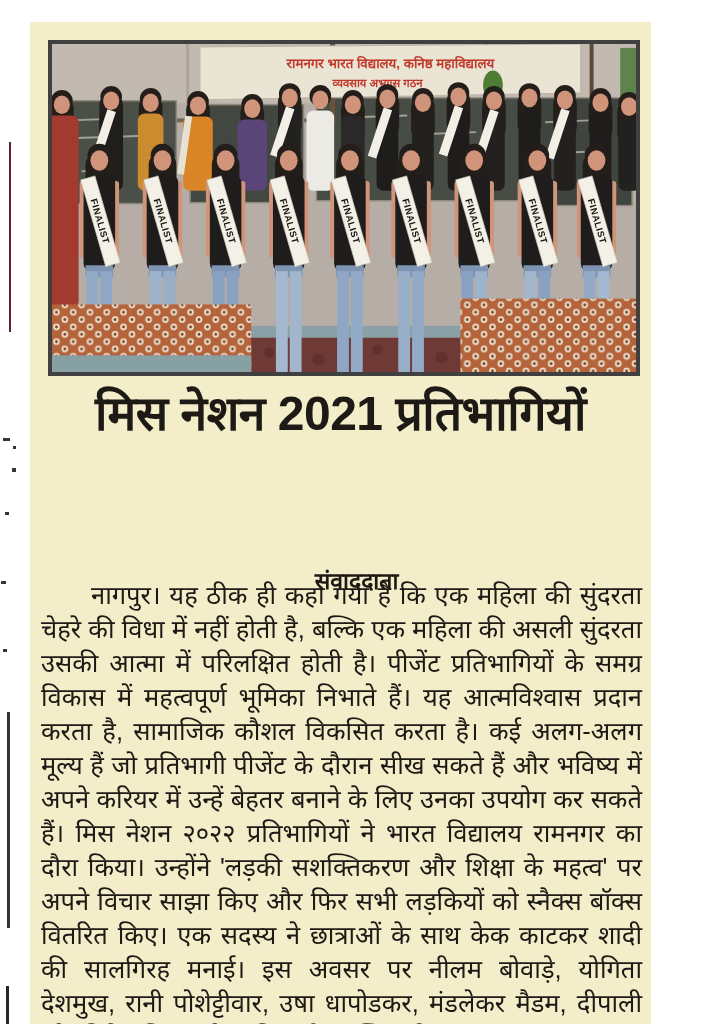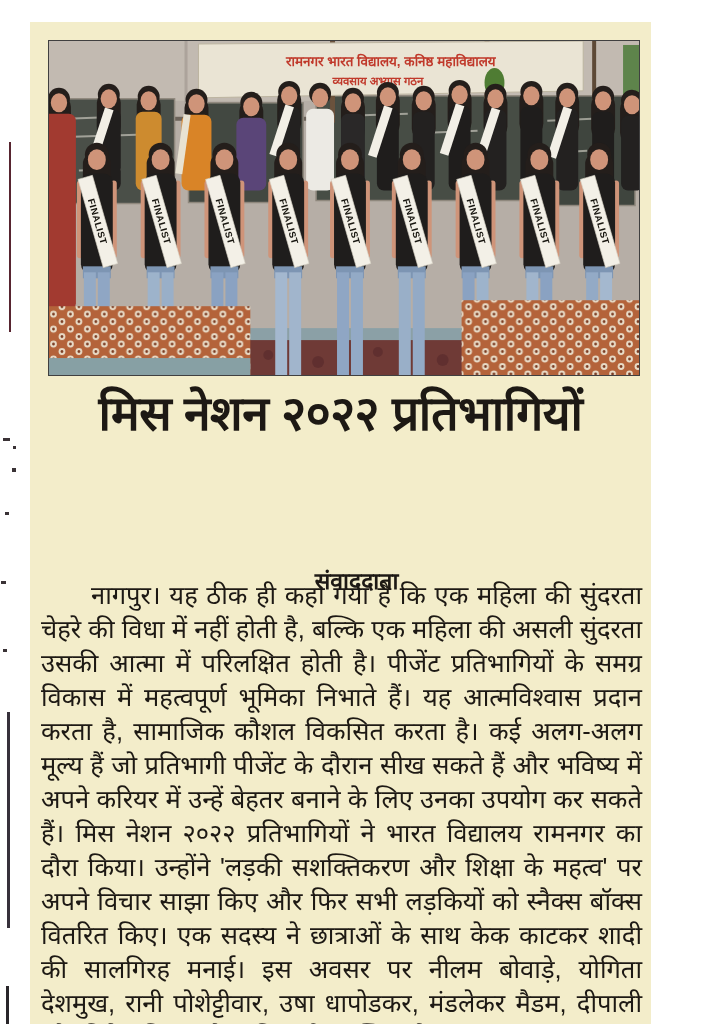--- a/index.html
+++ b/index.html
@@ -12,21 +12,21 @@
     width:705px;height:1024px;position:relative;overflow:hidden;
     background:#ffffff;
     font-family:"Liberation Sans","DejaVu Sans",sans-serif;
   }
   .paper{
     position:absolute;left:30px;top:22px;width:621px;height:1002px;
     background:var(--paper);
   }
   .photo{
     position:absolute;left:18px;top:18px;width:592px;height:336px;margin:0;
-    border:1px solid #404040;box-sizing:border-box;background:#b6aea6;
+    border:4px solid #404040;box-sizing:border-box;background:#b6aea6;
     overflow:hidden;
   }
   .photo svg{display:block;width:100%;height:100%;}
   .headline{
     position:absolute;top:358px;left:0;width:100%;margin:0;
     text-align:center;color:var(--ink);
     font-size:48px;line-height:67px;font-weight:700;
     letter-spacing:-0.5px;
   }
   .byline{
@@ -370,20 +370,20 @@
           </g>
         </g>
 
     <rect x="0" y="266" width="202" height="69" fill="url(#floral)"></rect>
         <rect x="0" y="318" width="202" height="17" fill="#87a0a4"></rect>
         <rect x="414" y="260" width="178" height="75" fill="url(#floral)"></rect>
       </svg>
   </figure>
 
   <h1 class="headline">
-    <span>मिस नेशन २०२२ प्रतिभागियों</span><br>
+    <span>मिस नेशन 2021 प्रतिभागियों</span><br>
   </h1>
 
   <p class="byline">संवाददाता</p>
 
   <p class="body-text"><span class="dateline">नागपुर।</span> <span>यह ठीक ही कहा गया है कि एक महिला की सुंदरता चेहरे की विधा में नहीं होती है, बल्कि एक महिला की असली सुंदरता उसकी आत्मा में परिलक्षित होती है। पीजेंट प्रतिभागियों के समग्र विकास में महत्वपूर्ण भूमिका निभाते हैं। यह आत्मविश्वास प्रदान करता है, सामाजिक कौशल विकसित करता है। कई अलग-अलग मूल्य हैं जो प्रतिभागी पीजेंट के दौरान सीख सकते हैं और भविष्य में अपने करियर में उन्हें बेहतर बनाने के लिए उनका उपयोग कर सकते हैं। मिस नेशन २०२२ प्रतिभागियों ने भारत विद्यालय रामनगर का दौरा किया। उन्होंने 'लड़की सशक्तिकरण और शिक्षा के महत्व' पर अपने विचार साझा किए और फिर सभी लड़कियों को स्नैक्स बॉक्स वितरित किए। एक सदस्य ने छात्राओं के साथ केक काटकर शादी की सालगिरह मनाई। इस अवसर पर नीलम बोवाड़े, योगिता देशमुख, रानी पोशेट्टीवार, उषा धापोडकर, मंडलेकर मैडम, दीपाली और दिनेश मिश्रा और प्रतिभागी उपस्थित थे।</span></p>
 
 </div>
 
 </body></html>

